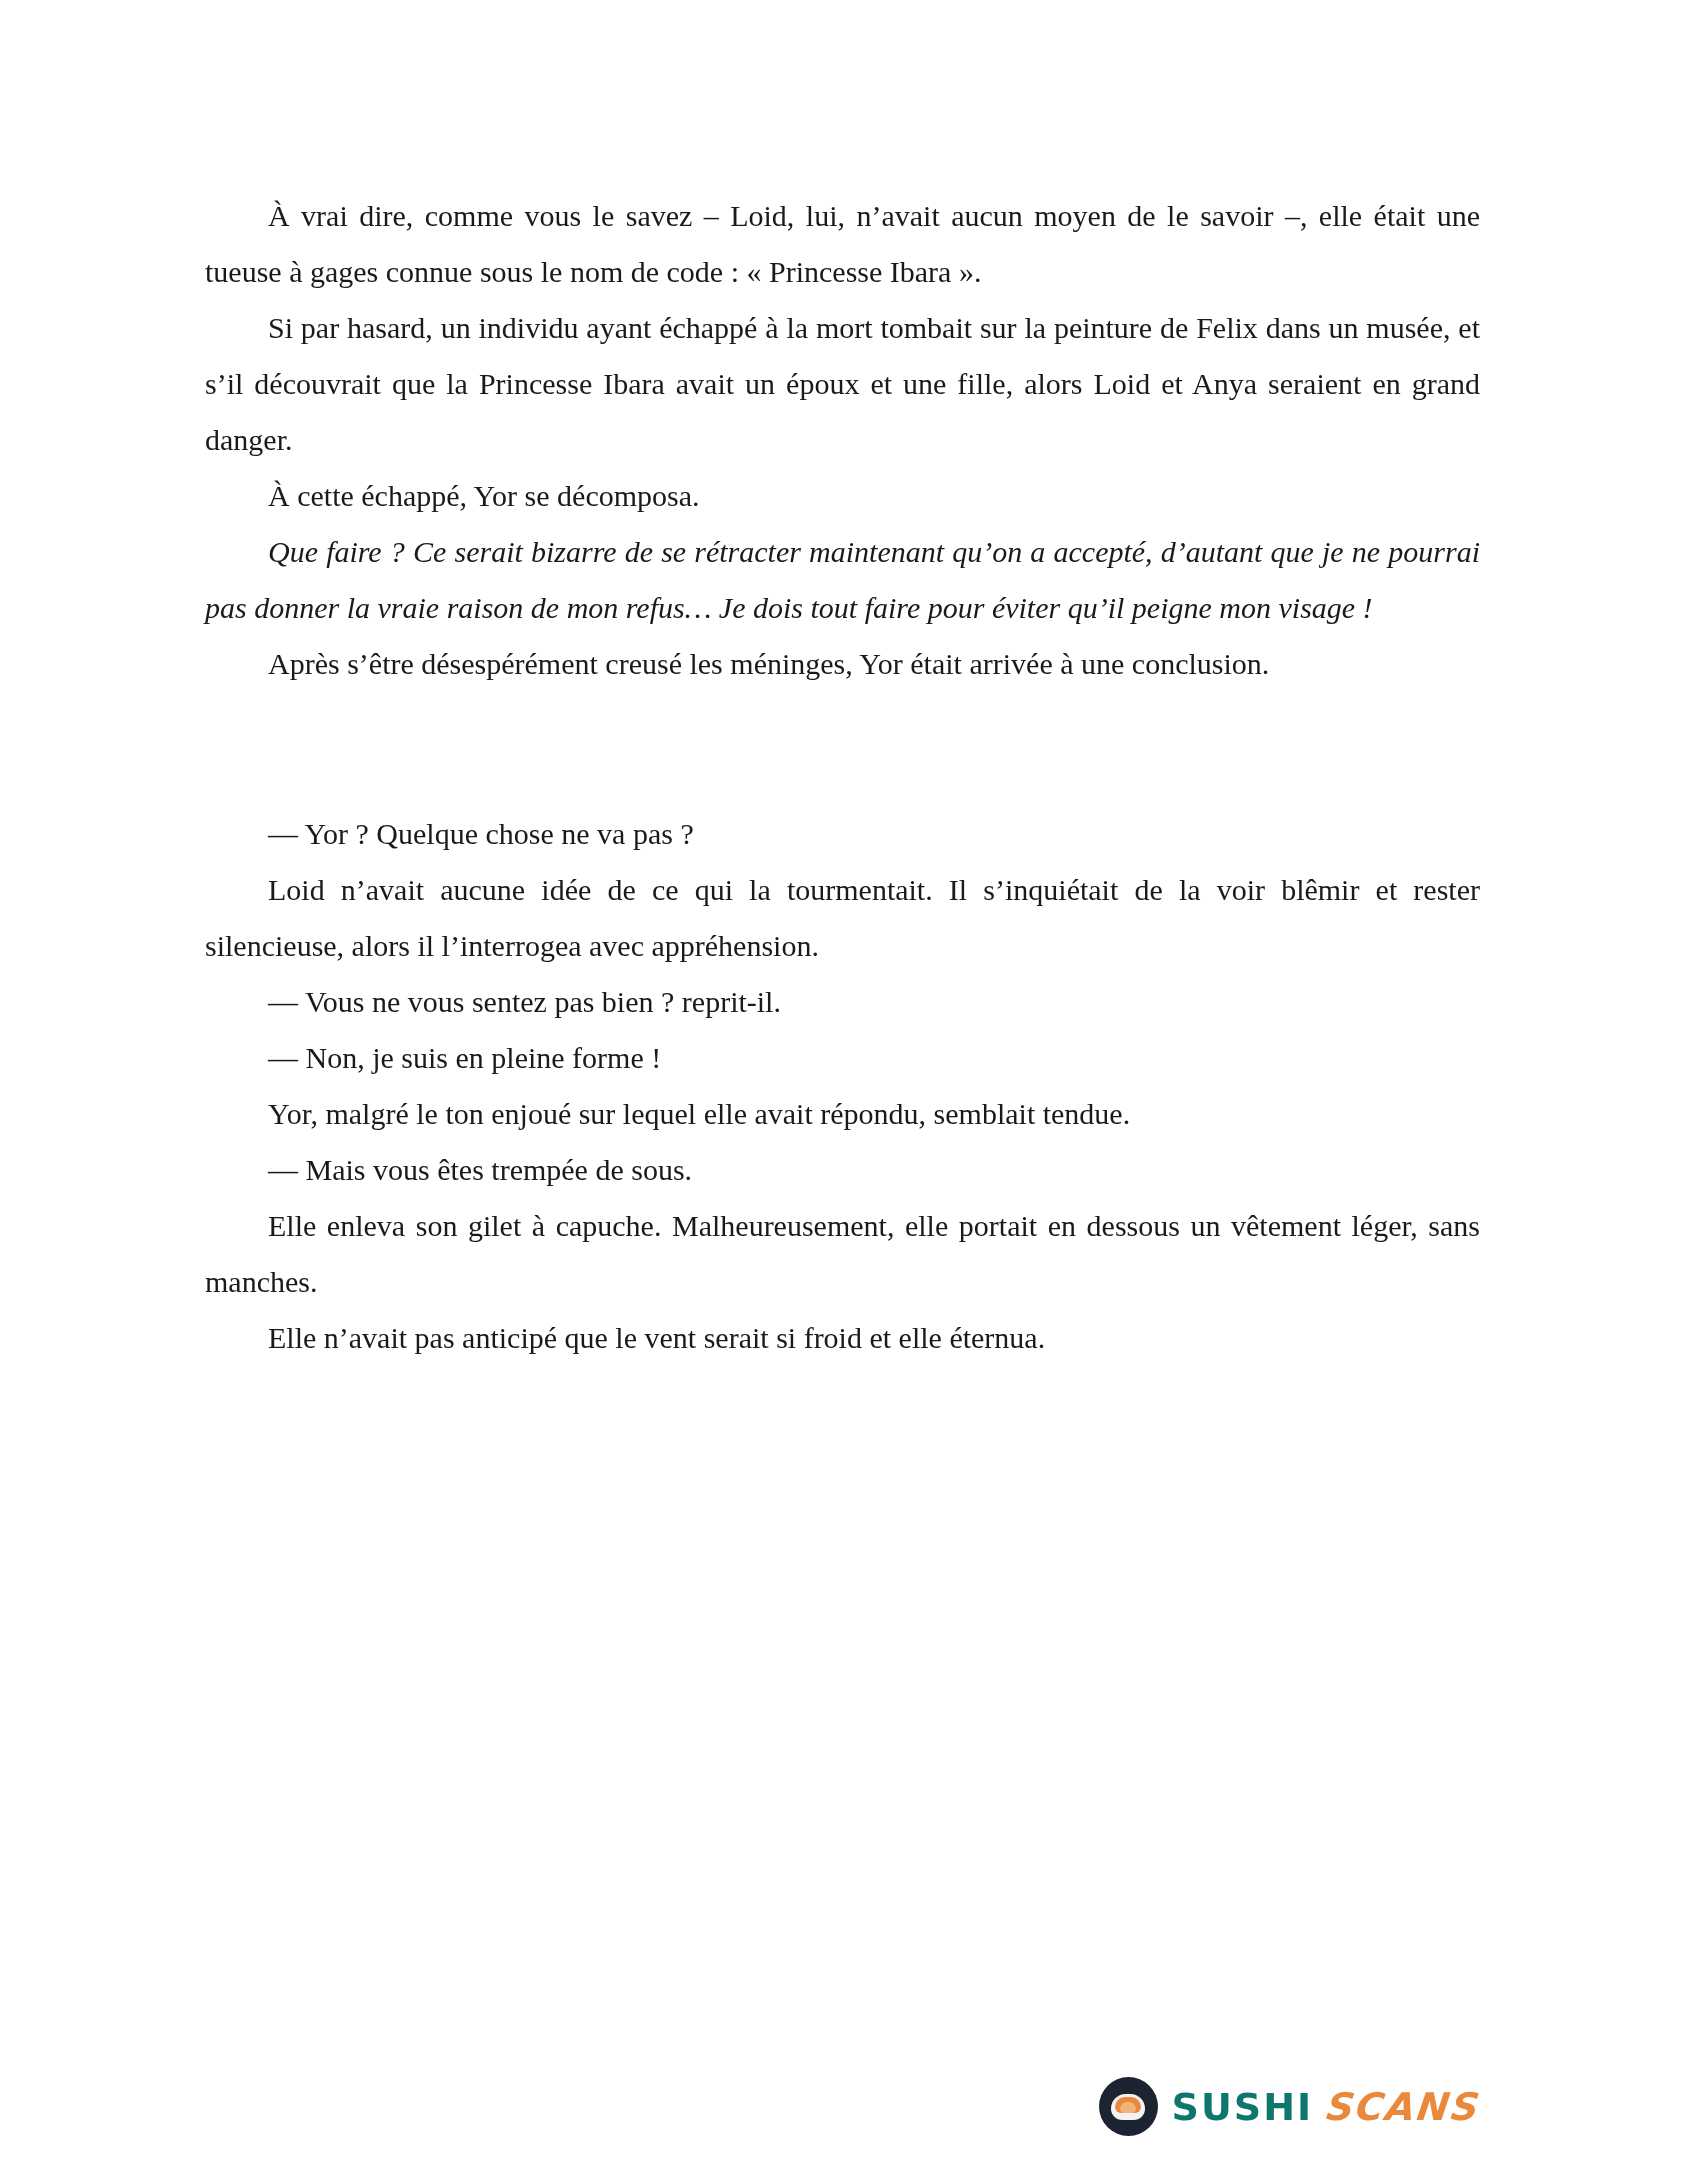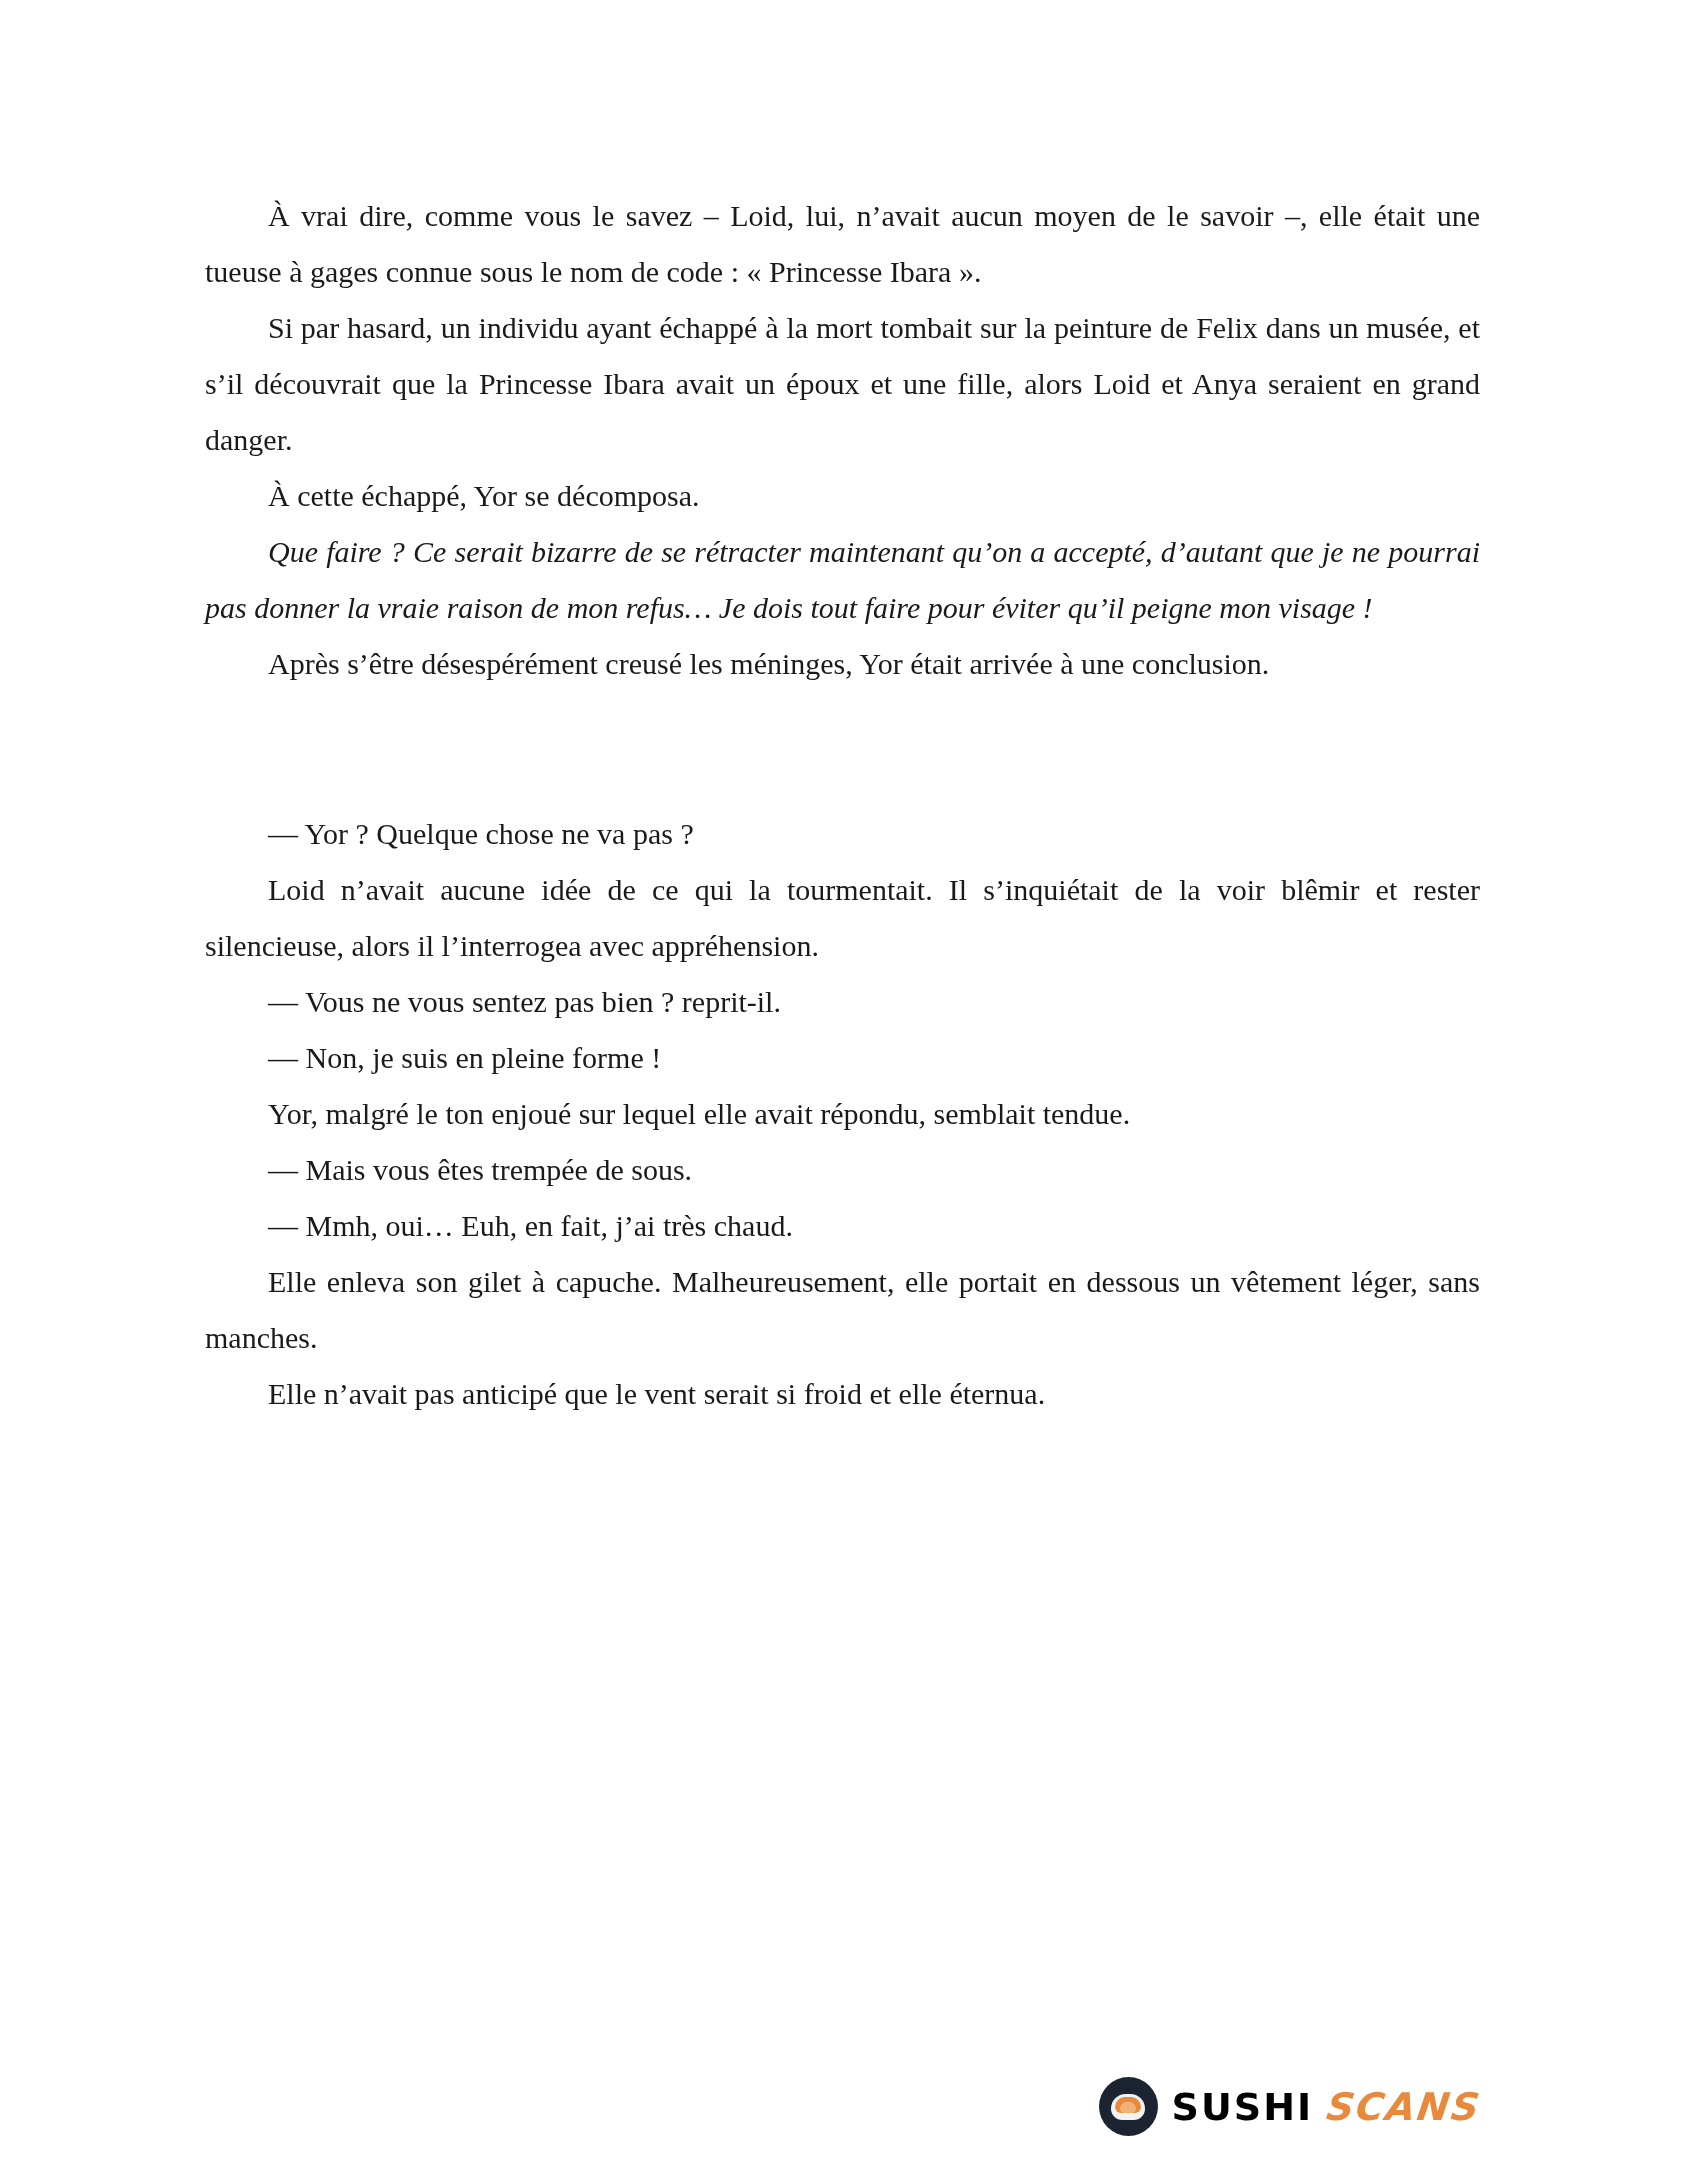--- a/index.html
+++ b/index.html
@@ -88,21 +88,21 @@
     width: 16px;
     height: 11px;
     border-radius: 8px 8px 5px 5px;
     background: #f0b37a;
   }
   .logo-word {
     font-family: "DejaVu Sans", sans-serif;
     font-weight: bold;
     font-size: 38px;
     letter-spacing: 2px;
-    color: #000000;
+    color: #0f766e;
   }
   .logo-word-2 {
     font-family: "DejaVu Sans", sans-serif;
     font-weight: bold;
     font-size: 38px;
     letter-spacing: 2px;
     color: #e8893c;
     font-style: italic;
     transform: skewX(-8deg);
   }
@@ -120,21 +120,20 @@
     <p>Après s’être désespérément creusé les méninges, Yor était arrivée à une conclusion.</p>
 
     <div class="gap"></div>
 
     <p>— Yor ? Quelque chose ne va pas ?</p>
     <p>Loid n’avait aucune idée de ce qui la tourmentait. Il s’inquiétait de la voir blêmir et rester silencieuse, alors il l’interrogea avec appréhension.</p>
     <p>— Vous ne vous sentez pas bien ? reprit-il.</p>
     <p>— Non, je suis en pleine forme !</p>
     <p>Yor, malgré le ton enjoué sur lequel elle avait répondu, semblait tendue.</p>
     <p>— Mais vous êtes trempée de sous.</p>
-    <p>— Mmh, oui… Euh, en fait, j’ai très chaud.</p>
     <p>Elle enleva son gilet à capuche. Malheureusement, elle portait en dessous un vêtement léger, sans manches.</p>
     <p>Elle n’avait pas anticipé que le vent serait si froid et elle éternua.</p>
 
   </div>
 
   <div class="logo">
     <span class="logo-mark">
       <span class="sushi"></span>
     </span>
     <span class="logo-word">SUSHI</span>

